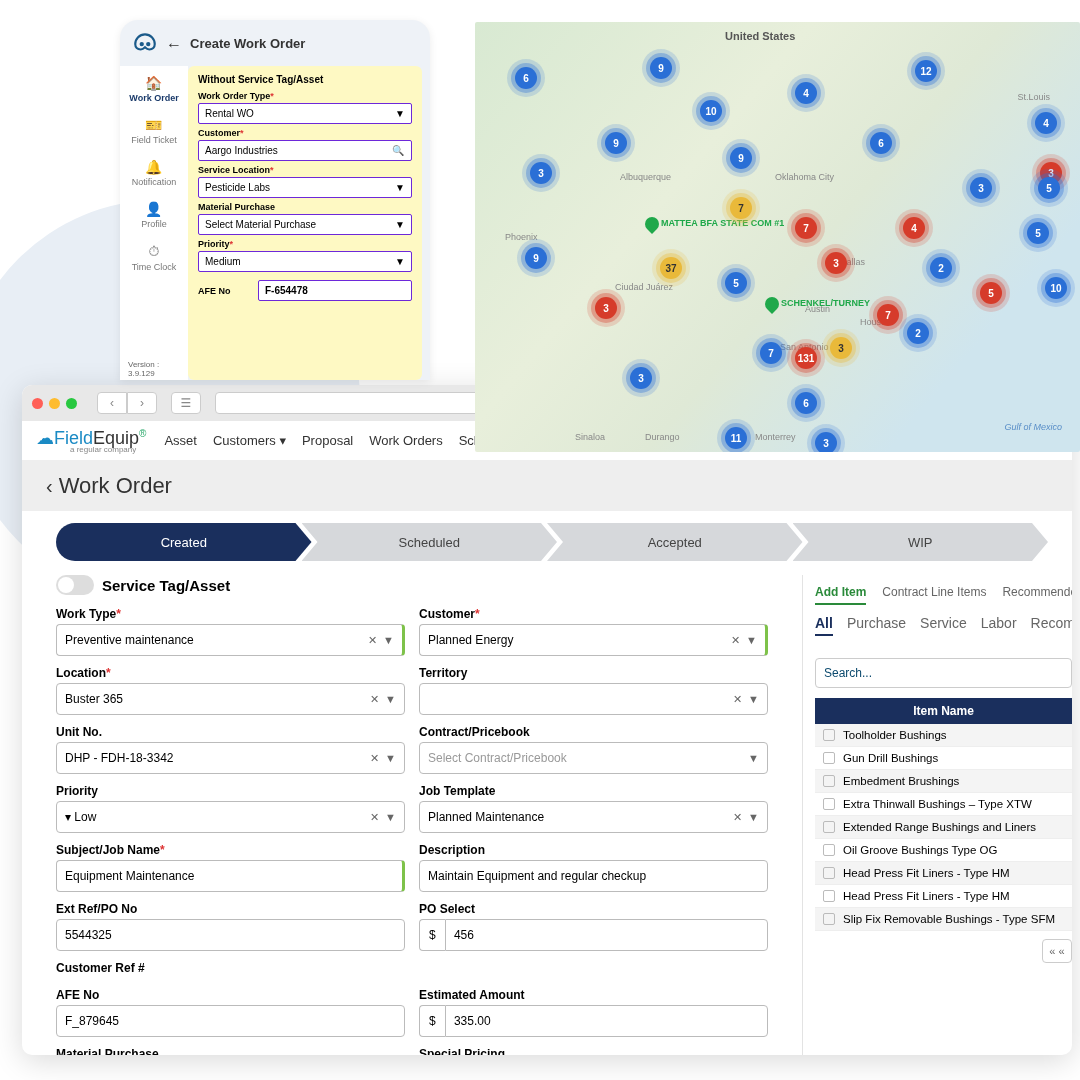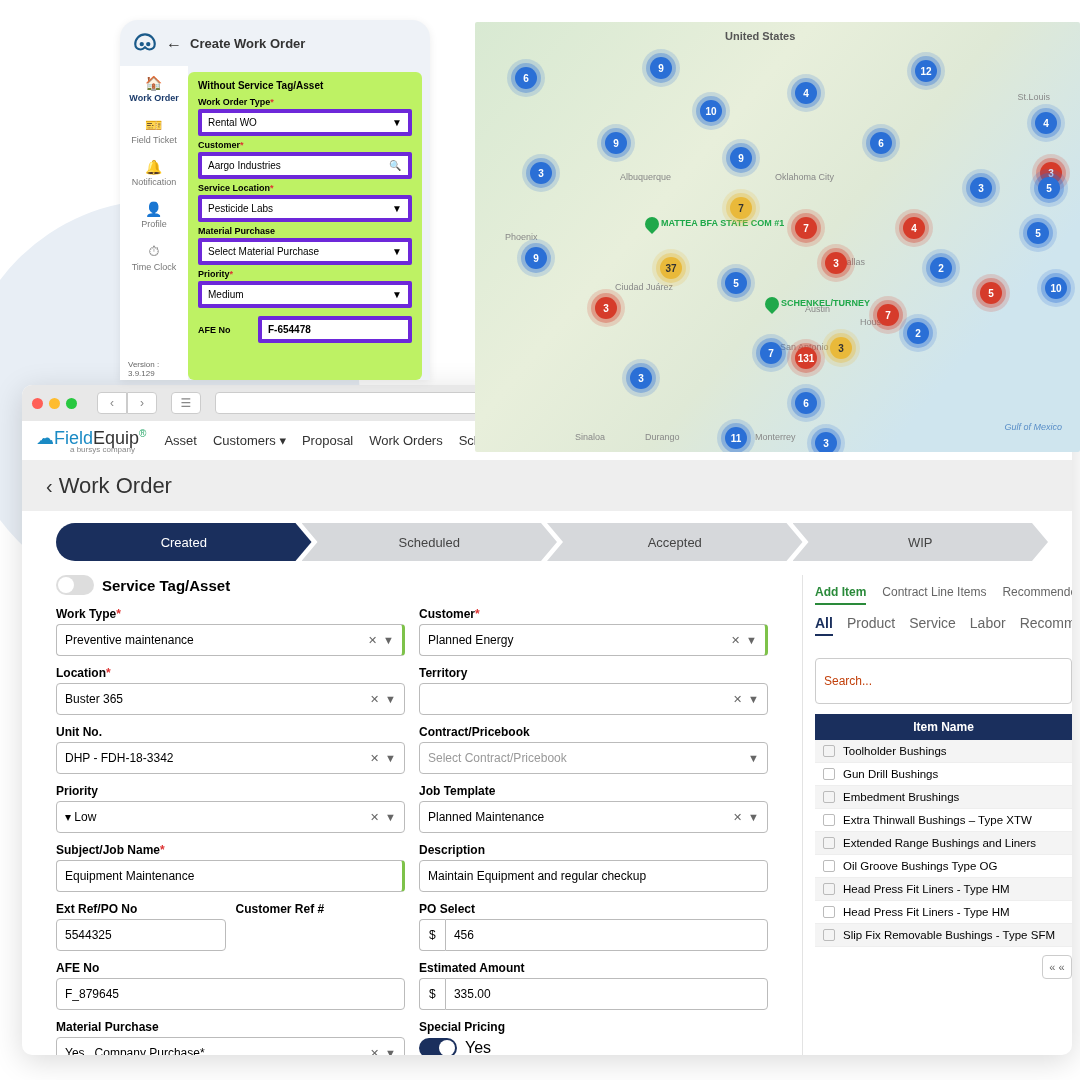--- a/index.html
+++ b/index.html
@@ -10,25 +10,25 @@
 .mobile{position:absolute;left:120px;top:20px;width:310px;height:360px;background:#eef2f7;border-radius:18px 18px 0 0;z-index:2;display:flex;flex-direction:column;box-shadow:0 2px 8px rgba(0,0,0,.08)}
 .mobile-head{display:flex;align-items:center;padding:10px 12px;gap:8px}
 .mobile-logo{width:26px;height:26px;color:#1a5a8a}
 .mobile-back{font-size:16px;color:#333}
 .mobile-title{font-size:13px;font-weight:600;color:#333}
 .mobile-body{display:flex;flex:1;background:#eef2f7}
 .mobile-nav{width:68px;background:#fff;display:flex;flex-direction:column;align-items:center;padding-top:6px;gap:8px;font-size:9px;color:#777}
 .mnav-item{display:flex;flex-direction:column;align-items:center;gap:2px;padding:3px 0}
 .mnav-item.active{color:#1a3a6a;font-weight:600}
 .mnav-icon{font-size:14px}
-.mobile-form{flex:1;background:#bef264;margin:6px 8px 0 0;border-radius:6px;padding:8px 10px}
+.mobile-form{flex:1;background:#fef9c3;margin:0 8px 0 0;border-radius:6px;padding:8px 10px}
 .mf-head{font-size:10px;font-weight:600;margin-bottom:6px}
 .mf-label{font-size:9px;font-weight:600;margin:4px 0 2px}
 .mf-label .req{color:#d33}
-.mf-select,.mf-input{width:100%;border:4px solid #6d28d9;border-radius:2px;padding:4px 6px;font-size:10px;background:#fff;display:flex;align-items:center;justify-content:space-between}
+.mf-select,.mf-input{width:100%;border:1px solid #6d28d9;border-radius:2px;padding:4px 6px;font-size:10px;background:#fff;display:flex;align-items:center;justify-content:space-between}
 .mf-row{display:flex;align-items:center;gap:10px;margin-top:8px}
 .mf-row .mf-label{flex:0 0 50px;margin:0}
 .mf-row .mf-input{flex:1}
 .mversion{position:absolute;left:128px;top:360px;font-size:8px;color:#666;z-index:3}
 
 
 .map{position:absolute;right:0;top:22px;width:605px;height:430px;border-radius:2px;z-index:3;background:linear-gradient(130deg,#d8e9d2 0%,#e8efdb 35%,#dfe9d6 55%,#cfe5ee 80%);overflow:hidden}
 .map-label{position:absolute;font-size:11px;color:#6a6a6a}
 .map-city{position:absolute;font-size:9px;color:#888}
 .map-badge{position:absolute;width:22px;height:22px;border-radius:50%;display:flex;align-items:center;justify-content:center;font-size:10px;font-weight:600;color:#fff}
@@ -70,34 +70,34 @@
 .toggle.on{background:#1a2f5d}
 .toggle.on::after{left:20px}
 .tag-label{font-weight:600;font-size:15px}
 .form-grid{display:grid;grid-template-columns:1fr 1fr;gap:10px 14px}
 .fld label{font-size:12px;font-weight:600;display:block;margin-bottom:3px}
 .fld .req{color:#d33}
 .sel,.inp{width:100%;height:32px;border:1px solid #bbb;border-radius:4px;padding:0 8px;font-size:12px;background:#fff;display:flex;align-items:center;justify-content:space-between}
 .sel.edge{border-right:3px solid #7ec24a}
 .sel .ctrls{display:flex;gap:6px;color:#666;font-size:11px}
 .sel.placeholder{color:#999}
-.two-col{display:grid;grid-template-columns:1fr 1fr;gap:10px}
+.two-col{display:grid;grid-template-columns:1fr;gap:10px}
 .money{display:flex}
 .money .cur{width:28px;height:32px;border:1px solid #bbb;border-right:0;border-radius:4px 0 0 4px;display:flex;align-items:center;justify-content:center;font-size:12px}
 .money .inp{border-radius:0 4px 4px 0}
 .sp-row{display:flex;align-items:center;gap:8px;margin-top:4px}
 
 .side{width:270px;border-left:1px solid #e3e3e3;padding:10px 0 0 12px}
 .side-tabs1{display:flex;gap:16px;font-size:12px;margin-bottom:10px;white-space:nowrap}
 .side-tabs1 .t{color:#666;cursor:pointer}
 .side-tabs1 .active{color:#2a8a3a;font-weight:600;border-bottom:2px solid #2a8a3a;padding-bottom:4px}
 .side-tabs2{display:flex;gap:14px;font-size:14px;margin-bottom:22px;white-space:nowrap}
 .side-tabs2 .t{color:#666;cursor:pointer}
 .side-tabs2 .active{color:#1a2f5d;font-weight:600;border-bottom:2px solid #1a2f5d;padding-bottom:3px}
-.search{height:46px;border:1px solid #ccc;border-radius:4px;padding:0 8px;font-size:12px;color:#c2410c;display:flex;align-items:center;margin-bottom:10px}
+.search{height:30px;border:1px solid #ccc;border-radius:4px;padding:0 8px;font-size:12px;color:#0c4a6e;display:flex;align-items:center;margin-bottom:10px}
 .tbl-head{background:#1a2f5d;color:#fff;font-size:12px;padding:6px 10px;text-align:center;font-weight:600}
 .item-row{display:flex;align-items:center;gap:8px;padding:5px 8px;font-size:11.5px;border-bottom:1px solid #eee}
 .item-row:nth-child(odd){background:#f4f4f4}
 .ck{width:12px;height:12px;border:1px solid #bbb;border-radius:2px;flex-shrink:0}
 .pager{display:flex;justify-content:flex-end;margin-top:8px}
 .pager .pg{width:30px;height:24px;border:1px solid #ccc;border-radius:4px;display:flex;align-items:center;justify-content:center;font-size:11px;color:#666}
 </style>
 </head>
 <body>
 
@@ -236,21 +236,21 @@
     <div class="br-nav">
       <div class="br-btn">‹</div>
       <div class="br-btn">›</div>
     </div>
     <div class="br-btn" style="margin-left:8px;border-radius:4px">☰</div>
     <div class="br-url"></div>
   </div>
   <div class="br-top">
     <div>
       <div class="fe-logo"><span style="color:#1a8ac4">☁</span><span>Field</span><span class="eq">Equip</span><sup style="color:#2aa86a;font-size:10px">®</sup></div>
-      <div class="fe-sub">a bursys company</div>
+      <div class="fe-sub">a regular company</div>
     </div>
     <div class="menu">
       <span>Asset</span>
       <span>Customers ▾</span>
       <span>Proposal</span>
       <span>Work Orders</span>
       <span>Scheduler</span>
       <span>Fi</span>
     </div>
   </div>
@@ -410,21 +410,21 @@
     </div>
 
     <div class="side">
       <div class="side-tabs1">
         <span class="t active">Add Item</span>
         <span class="t">Contract Line Items</span>
         <span class="t">Recommended Pa</span>
       </div>
       <div class="side-tabs2">
         <span class="t active">All</span>
-        <span class="t">Product</span>
+        <span class="t">Purchase</span>
         <span class="t">Service</span>
         <span class="t">Labor</span>
         <span class="t">Recommended S</span>
       </div>
       <div class="search">Search...</div>
       <div class="tbl-head">Item Name</div>
       <div id="item-list">
           <div class="item-row">
             <div class="ck"></div>
             <span>Toolholder Bushings</span>

